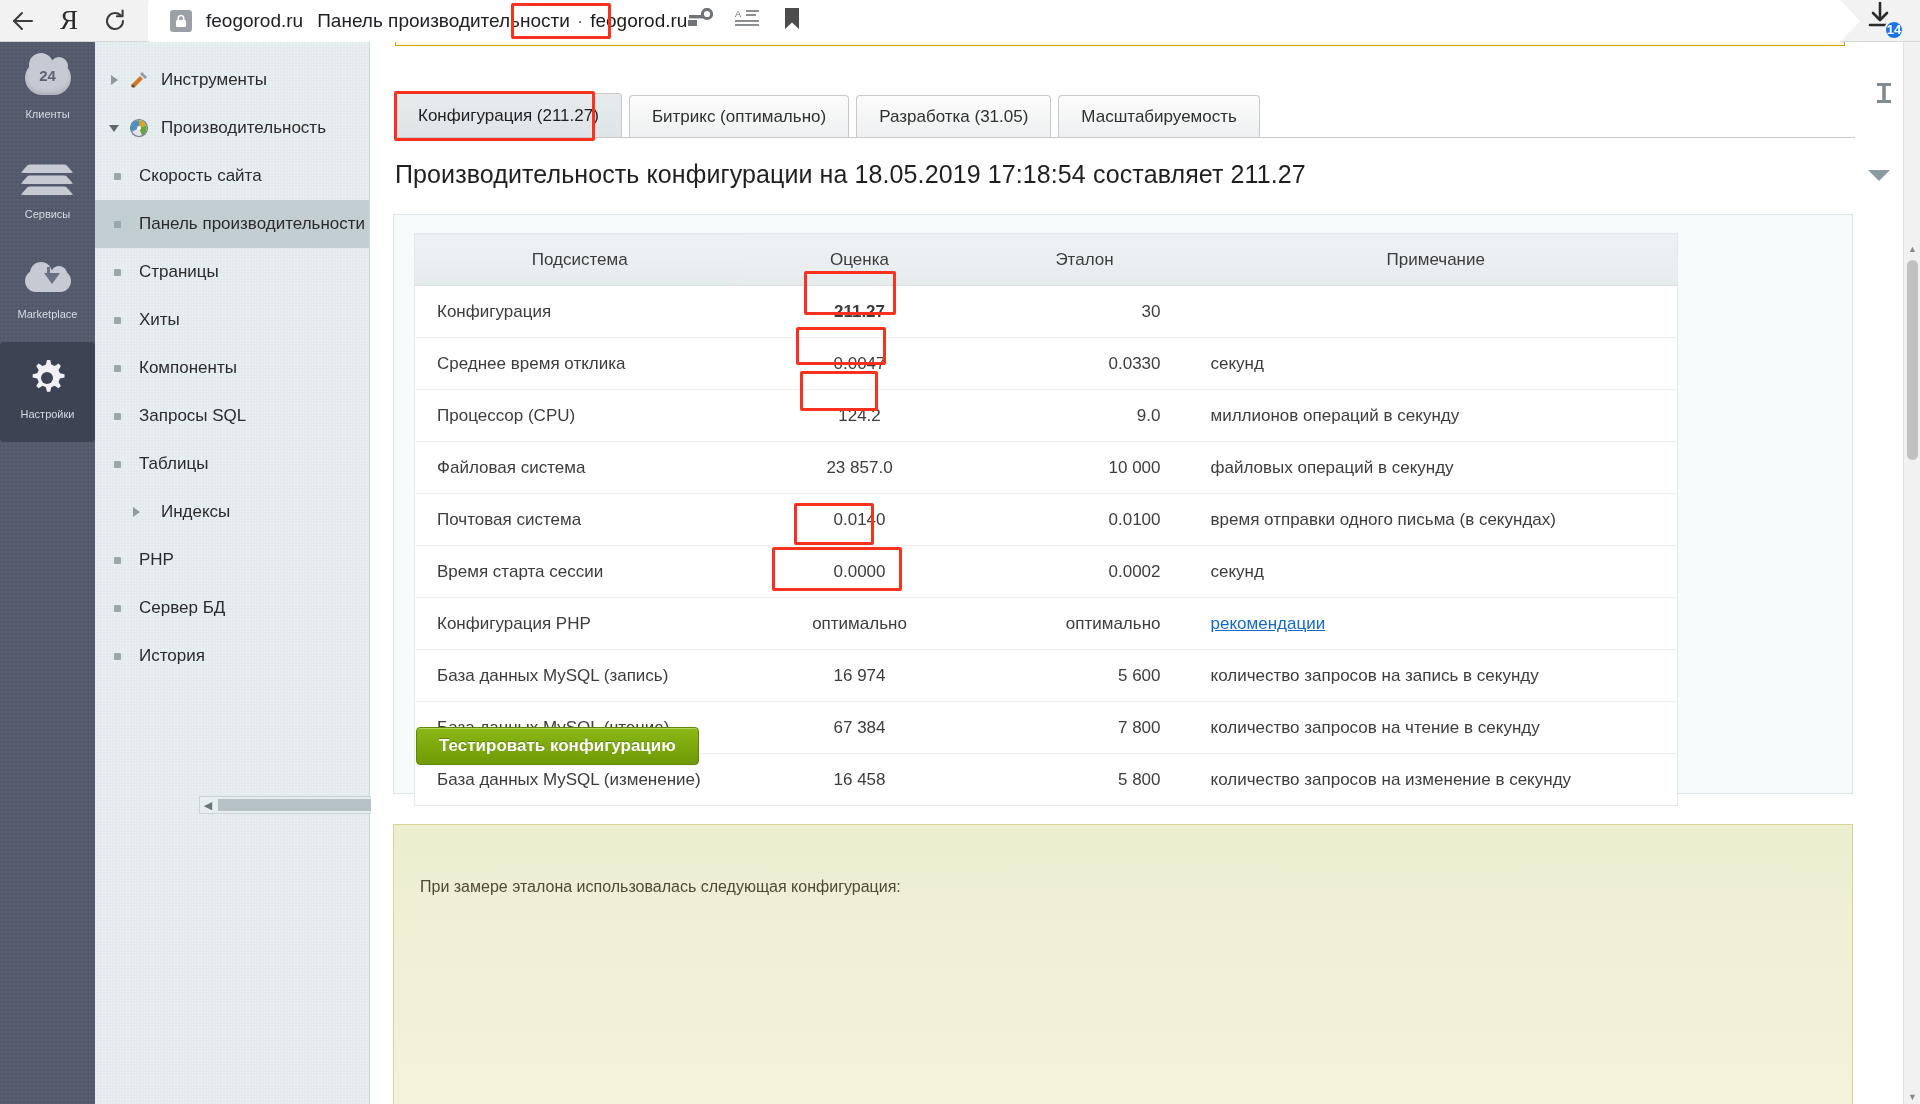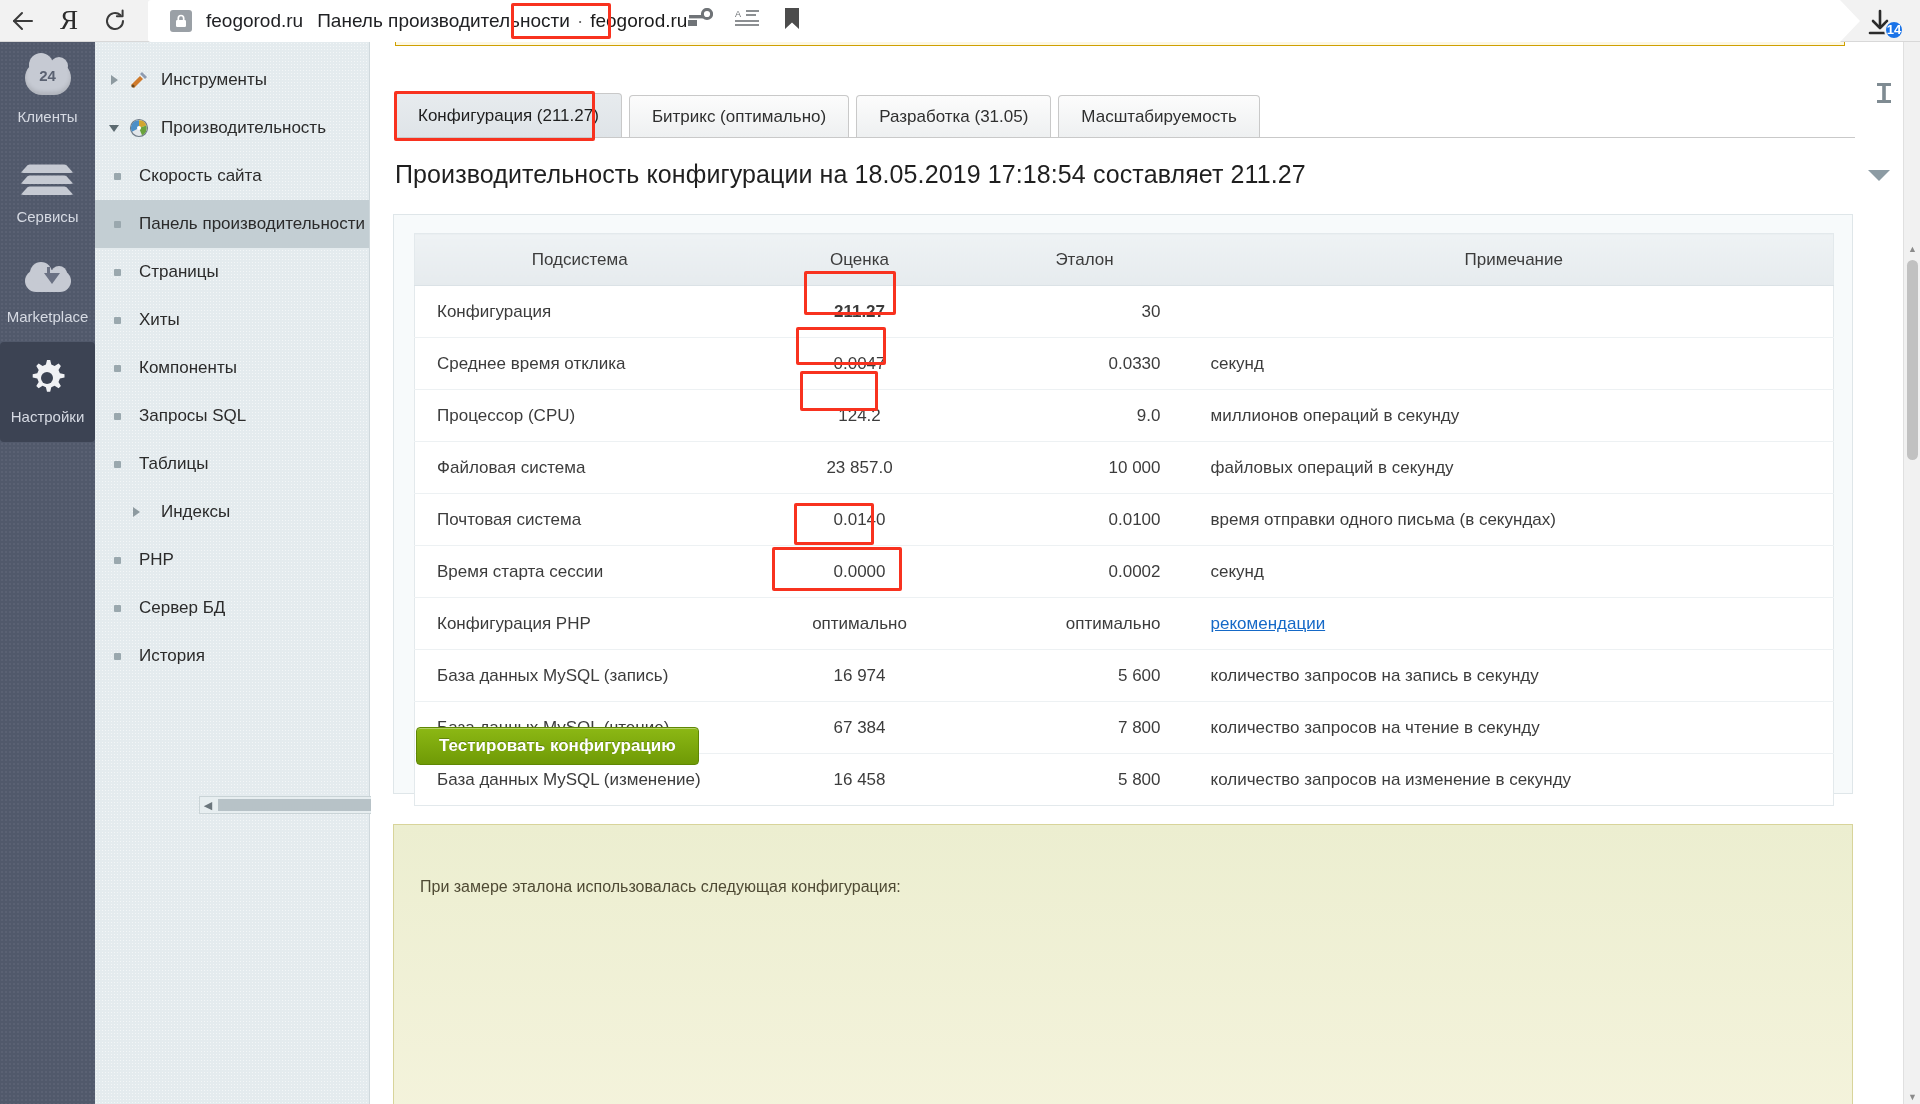--- a/index.html
+++ b/index.html
@@ -52,21 +52,21 @@
   .omni-sep { margin: 0 7px; color: #6a6a6a; }
   .omni-host2 { color: #1a1a1a; }
   .hl-url {
     position: absolute; left: 511px; top: 3px;
     width: 100px; height: 36px;
     border: 3px solid #f8321f; border-radius: 2px;
     pointer-events: none;
   }
   .omni-actions { display: flex; align-items: center; gap: 22px; margin-right: 28px; }
   .dl-wrap {
-    width: 80px; height: 42px; display: flex; align-items: flex-end;
+    width: 80px; height: 42px; display: flex; align-items: flex-start;
     justify-content: center; position: relative;
   }
   .dl-badge {
     position: absolute; left: 44px; top: 20px;
     background: #1a73e8; color: #fff; font-size: 13px; font-weight: bold;
     border-radius: 50%; width: 20px; height: 20px;
     display: flex; align-items: center; justify-content: center;
     border: 2px solid #f2f2f2;
   }
 
@@ -78,21 +78,21 @@
     position: absolute; left: 0; top: 0; width: 95px; height: 1062px;
     background: #51596b;
     background-image: radial-gradient(rgba(255,255,255,.05) 1px, transparent 1px);
     background-size: 4px 4px;
   }
   .rail-item {
     width: 95px; height: 100px; padding-top: 14px;
     display: flex; flex-direction: column; align-items: center;
   }
   .rail-item.active { background: #3c4353; border-radius: 4px; }
-  .rail-label { color: #d6dae3; font-size: 15px; margin-top: 8px; text-align: center; }
+  .rail-label { color: #d6dae3; font-size: 11px; margin-top: 8px; text-align: center; }
   .rail-icon { width: 46px; height: 44px; position: relative; }
 
   
   .cloud24 {
     width: 46px; height: 34px; background: #c6cad3; border-radius: 17px; position: relative;
     margin-top: 5px;
     box-shadow: inset 0 -3px 4px rgba(0,0,0,.12);
   }
   .cloud24:before {
     content:''; position:absolute; left:4px; top:-8px; width:24px; height:24px;
@@ -206,21 +206,21 @@
     position: absolute; right: 30px; top: 128px;
     width: 0; height: 0; border-left: 11px solid transparent; border-right: 11px solid transparent;
     border-top: 11px solid #8c9ba3;
   }
 
   .panel {
     position: absolute; left: 22px; top: 172px; width: 1460px; height: 580px;
     background: #f7fafb; border: 1px solid #dfe6e9;
   }
   table.perf {
-    position: absolute; left: 20px; top: 18px; width: 1420px;
+    position: absolute; left: 20px; top: 18px; width: 1264px;
     border-collapse: collapse; background: #fff;
     border: 1px solid #e3e9ec;
   }
   table.perf th {
     height: 52px; font-size: 17px; font-weight: normal; color: #3c3c3c;
     background: linear-gradient(#eef2f4, #e6ebee);
     border-bottom: 1px solid #dbe2e6;
   }
   table.perf td {
     height: 52px; font-size: 17px; color: #3c3c3c;

